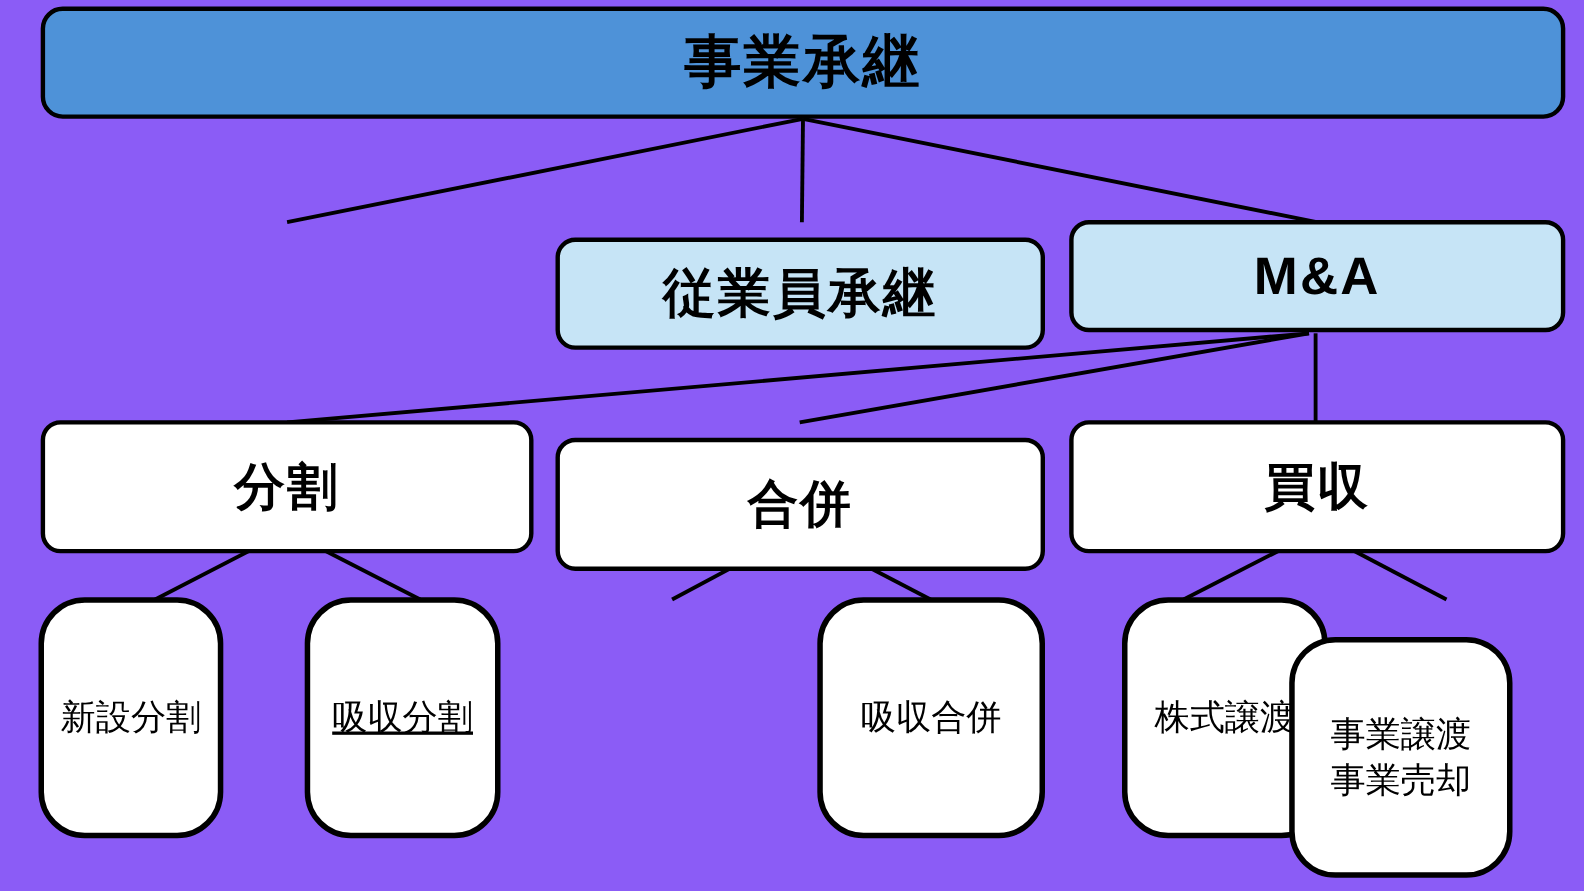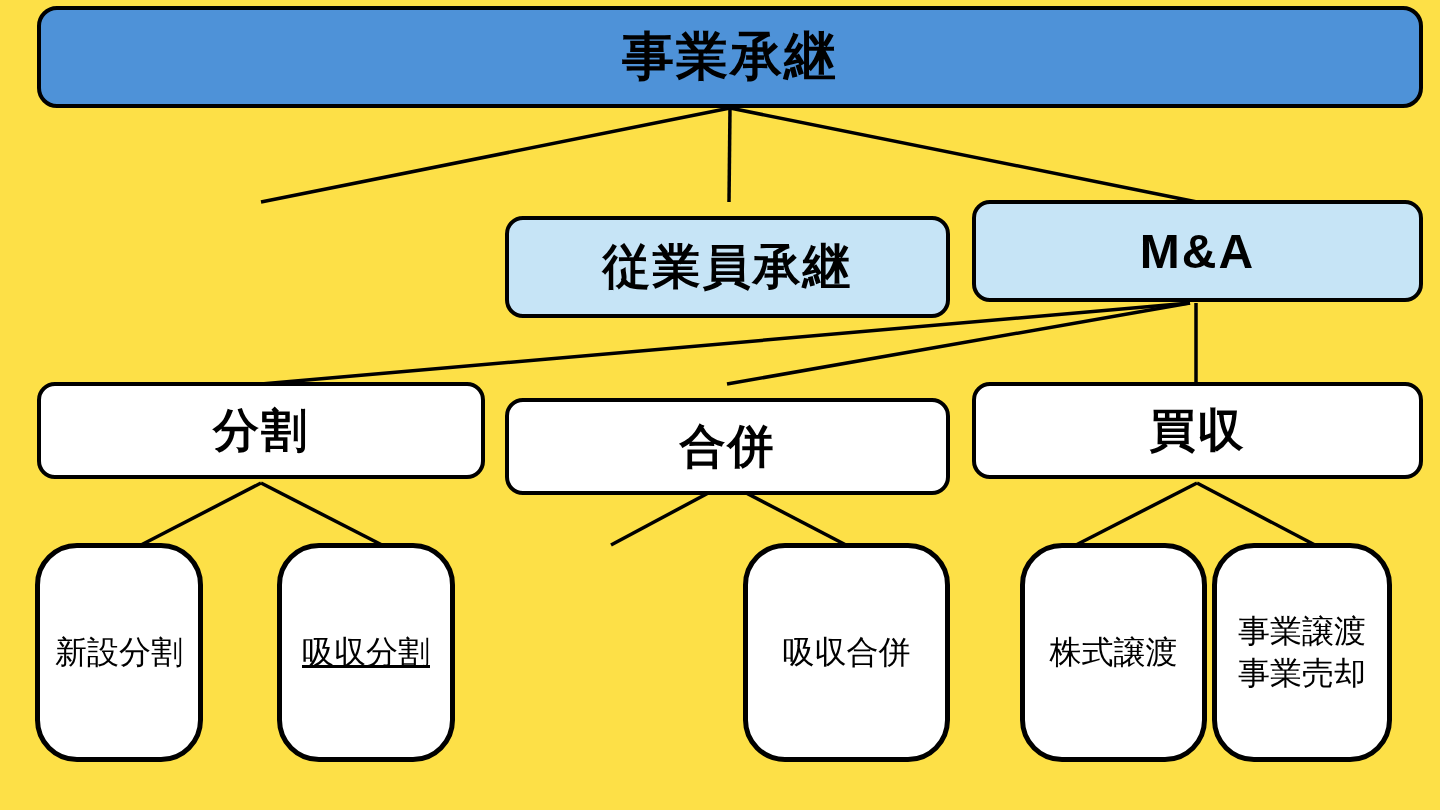--- a/index.html
+++ b/index.html
@@ -1,20 +1,20 @@
 <!DOCTYPE html>
 <html><head>
 <meta charset="utf-8">
 <style>
   html, body { margin: 0; padding: 0; background: #ffffff; }
   .stage {
     position: relative;
     width: 1440px;
     height: 810px;
-    background: #fde047;
+    background: #8b5cf6;
     font-family: "Liberation Sans", "DejaVu Sans", sans-serif;
     overflow: hidden;
   }
   .connectors {
     position: absolute;
     left: 0; top: 0;
     width: 1440px; height: 810px;
     pointer-events: none;
   }
   .node {
@@ -38,21 +38,21 @@
   }
   .lvl2 {
     top: 200px; height: 102px;
     border-radius: 18px;
     background: #C6E4F6;
     font-size: 48px;
     font-weight: 600;
     letter-spacing: 2px;
   }
   .lvl3 {
-    top: 382px; height: 97px;
+    top: 382px; height: 121px;
     border-radius: 18px;
     background: #ffffff;
     font-size: 46px;
     font-weight: 600;
     letter-spacing: 2px;
   }
   .lvl4 {
     top: 543px; height: 219px;
     border-radius: 42px;
     border-width: 5px;
@@ -62,21 +62,21 @@
     line-height: 1.3;
   }
   .pos-a { left: 37px;  width: 448px; }
   .pos-b { left: 505px; width: 445px; margin-top: 16px; }
   .pos-c { left: 972px; width: 451px; }
   .leaf1 { left: 35px;   width: 168px; }
   .leaf2 { left: 277px;  width: 178px; text-decoration: underline; }
   .leaf3 { left: 508px;  width: 207px; }
   .leaf4 { left: 743px;  width: 207px; }
   .leaf5 { left: 1020px;  width: 187px; }
-  .leaf6 { left: 1212px; width: 180px; }
+  .leaf6 { left: 1172px; width: 203px; margin-top: 36px; }
   .two-line { display: flex; flex-direction: column; }
 </style>
 </head>
 <body>
 
 <div class="stage">
 
   <svg class="connectors" viewBox="0 0 1440 810" xmlns="http://www.w3.org/2000/svg">
     <g stroke="#000000" stroke-width="3.5" fill="none">
 

